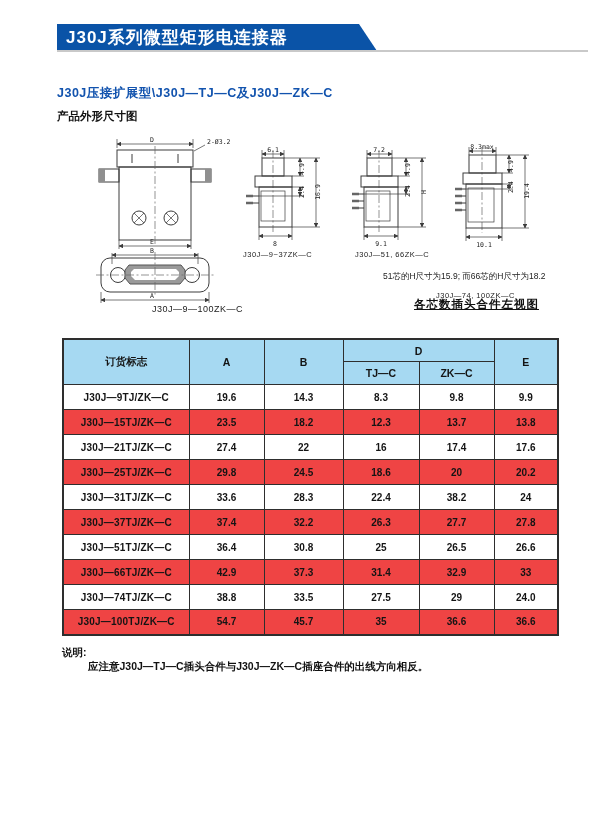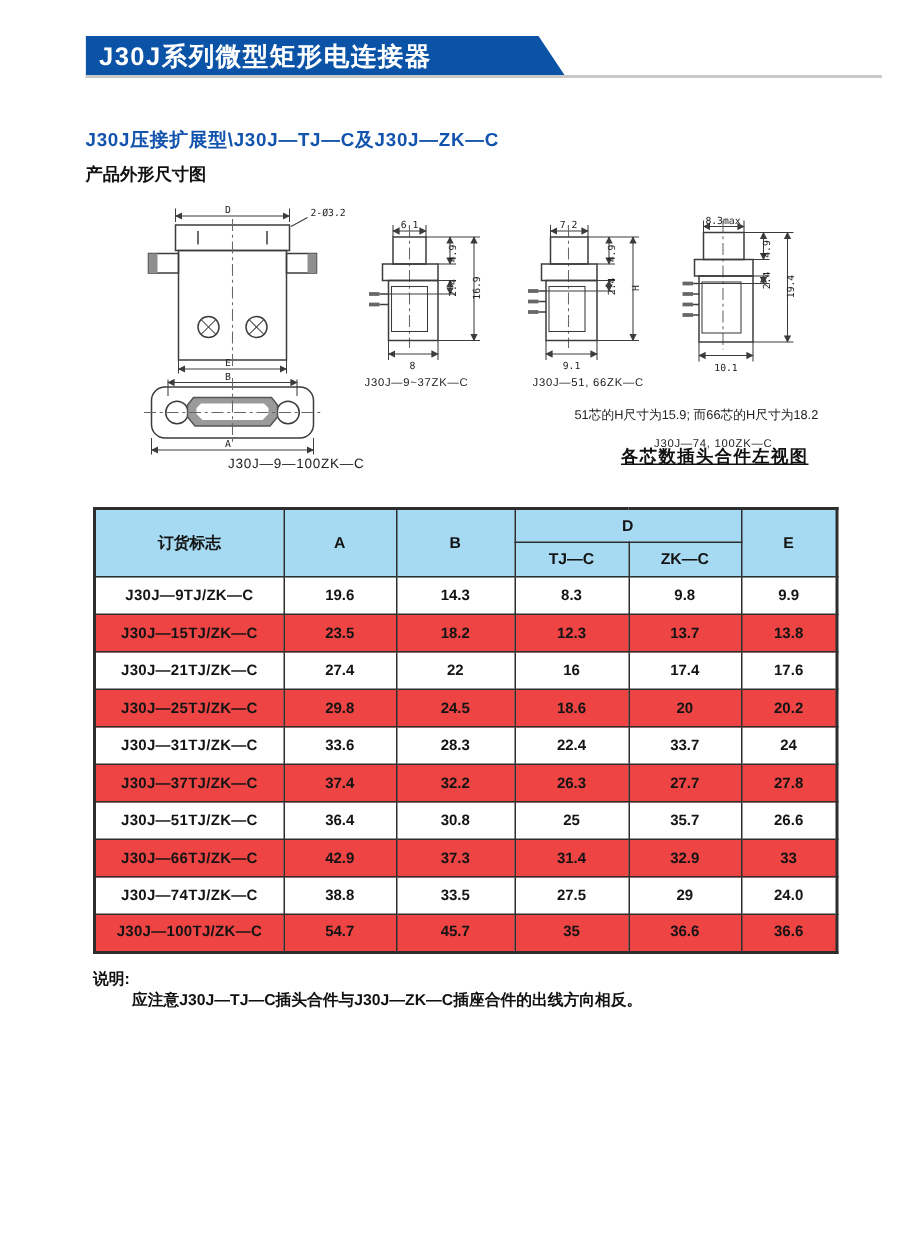--- a/index.html
+++ b/index.html
@@ -297,37 +297,37 @@
           <td class="num">24.5</td>
           <td class="num">18.6</td>
           <td class="num">20</td>
           <td class="num">20.2</td>
         </tr>
         <tr>
           <td class="lbl">J30J—31TJ/ZK—C</td>
           <td class="num">33.6</td>
           <td class="num">28.3</td>
           <td class="num">22.4</td>
-          <td class="num">33.7</td>
+          <td class="num">38.2</td>
           <td class="num">24</td>
         </tr>
         <tr class="alt">
           <td class="lbl">J30J—37TJ/ZK—C</td>
           <td class="num">37.4</td>
           <td class="num">32.2</td>
           <td class="num">26.3</td>
           <td class="num">27.7</td>
           <td class="num">27.8</td>
         </tr>
         <tr>
           <td class="lbl">J30J—51TJ/ZK—C</td>
           <td class="num">36.4</td>
           <td class="num">30.8</td>
           <td class="num">25</td>
-          <td class="num">35.7</td>
+          <td class="num">26.5</td>
           <td class="num">26.6</td>
         </tr>
         <tr class="alt">
           <td class="lbl">J30J—66TJ/ZK—C</td>
           <td class="num">42.9</td>
           <td class="num">37.3</td>
           <td class="num">31.4</td>
           <td class="num">32.9</td>
           <td class="num">33</td>
         </tr>

